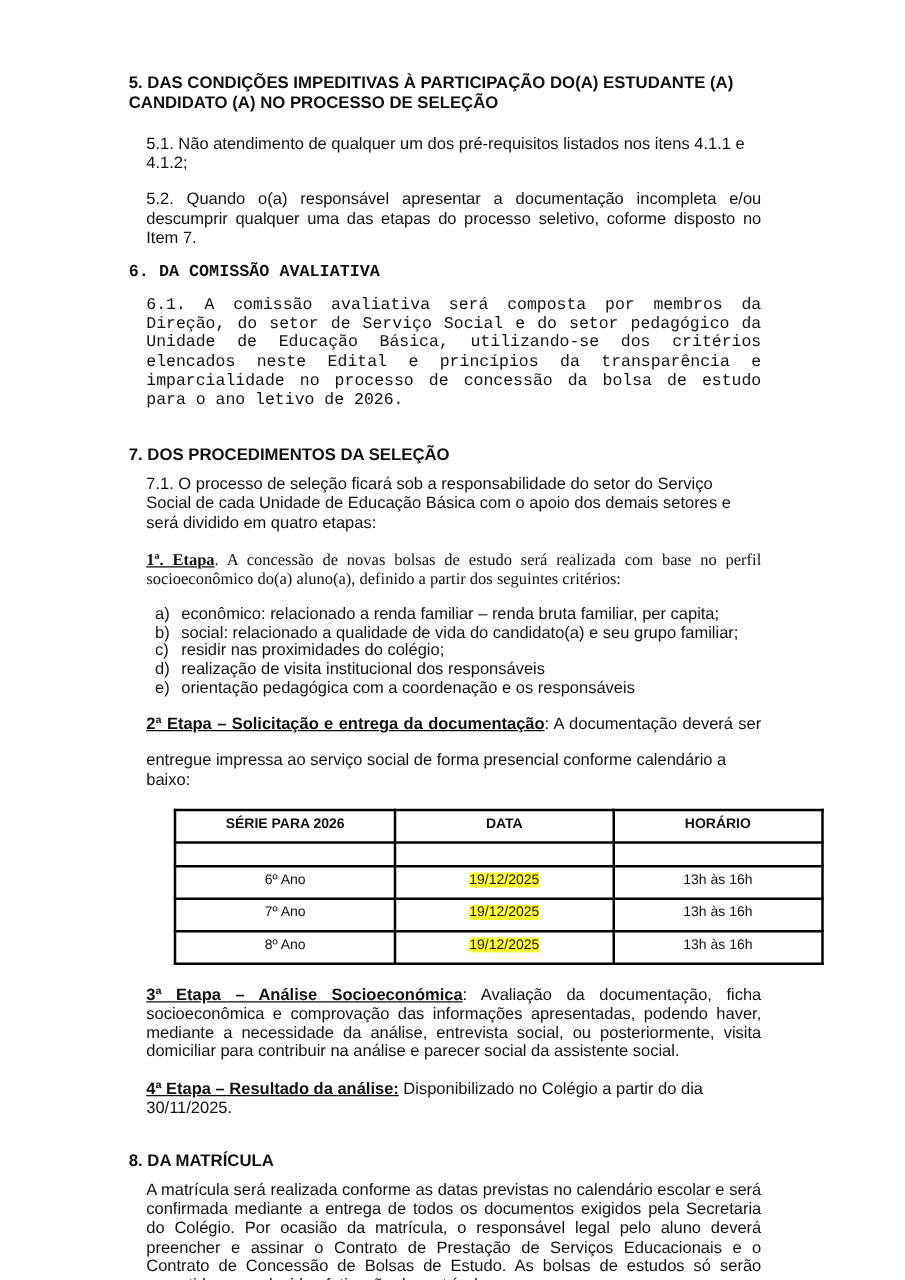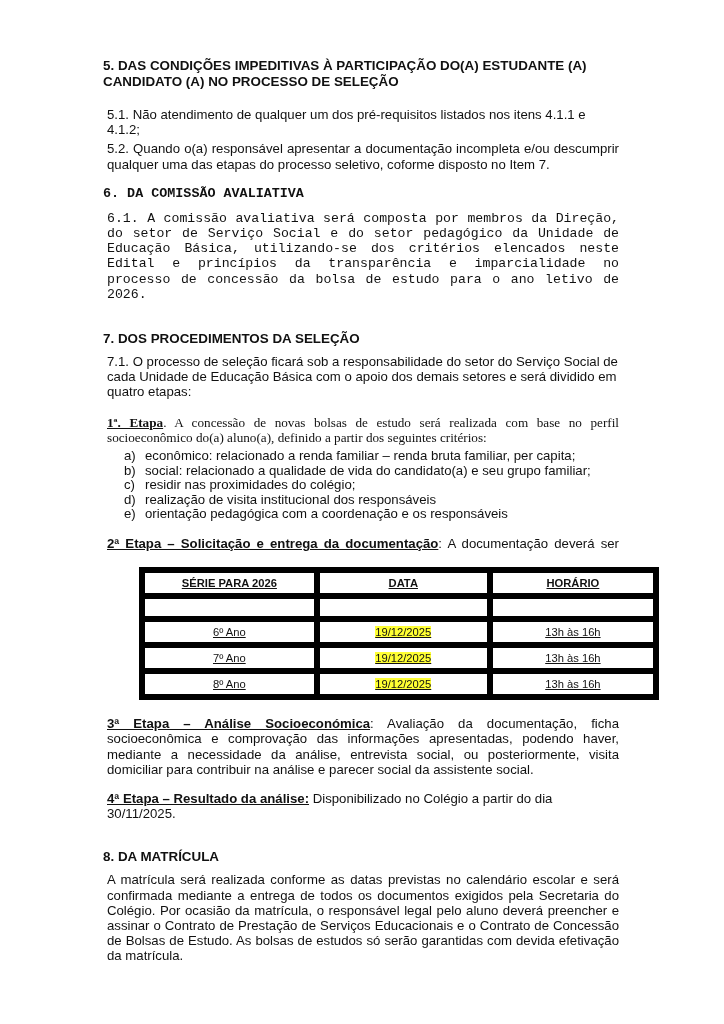--- a/index.html
+++ b/index.html
@@ -1,27 +1,27 @@
 <!DOCTYPE html>
 <html><head>
 <meta charset="utf-8">
 <style>
   html, body { margin: 0; padding: 0; background: #ffffff; }
   body { width: 724px; height: 1024px; position: relative; overflow: hidden;
          font-family: "Liberation Sans", sans-serif; color: #111; font-size: 13.2px; }
   .page { position: absolute; left: 103px; top: 58px; width: 520px; line-height: 15.2px; }
   .h { font-weight: bold; margin: 0; font-size: 13.4px; line-height: 16px; }
-  p { margin: 4px; }
+  p { margin: 14px; }
   .just { text-align: justify; }
   .u { text-decoration: underline; font-weight: bold; }
   ol.crit { list-style: none; margin: 0; padding: 0 0 0 21px; }
   ol.crit li { display: flex; line-height: 14.6px; }
   ol.crit li .m { width: 21px; flex: none; }
   table.cal { border-collapse: collapse; margin-left: 36px; width: 520px; font-size: 11.2px; }
-  table.cal td, table.cal th { border: 6px solid #000000; text-align: center; padding: 0; vertical-align: top; text-decoration: underline; }
+  table.cal td, table.cal th { border: 2px solid #000000; text-align: center; padding: 0; vertical-align: top; }
   table.cal th { height: 26px; padding-top: 3px; font-weight: bold; box-sizing: border-box; }
   table.cal tr.blank td { height: 17px; }
   table.cal tr.row td { height: 26px; padding-top: 3px; box-sizing: border-box; }
   .hl { background: #ffff33; }
 </style>
 </head>
 <body>
 
 <div class="page">
 
@@ -64,20 +64,21 @@
       <li>
           <span class="m">e)</span>
           <span>orientação pedagógica com a coordenação e os responsáveis</span>
         </li>
     </ol>
 
     <div style="margin-top:14px;">
       <p style="text-align:justify; text-align-last:justify;">
         <span class="u">2ª Etapa – Solicitação e entrega da documentação</span><span>: A documentação deverá ser</span>
       </p>
+      <p style="margin-top:9px;">entregue impressa ao serviço social de forma presencial conforme calendário a baixo:</p>
     </div>
 
     <table class="cal" style="margin-top:16px;">
       <colgroup>
           <col style="width:177px">
           <col style="width:175px">
           <col style="width:168px">
         </colgroup>
       <tbody>
           <tr>

